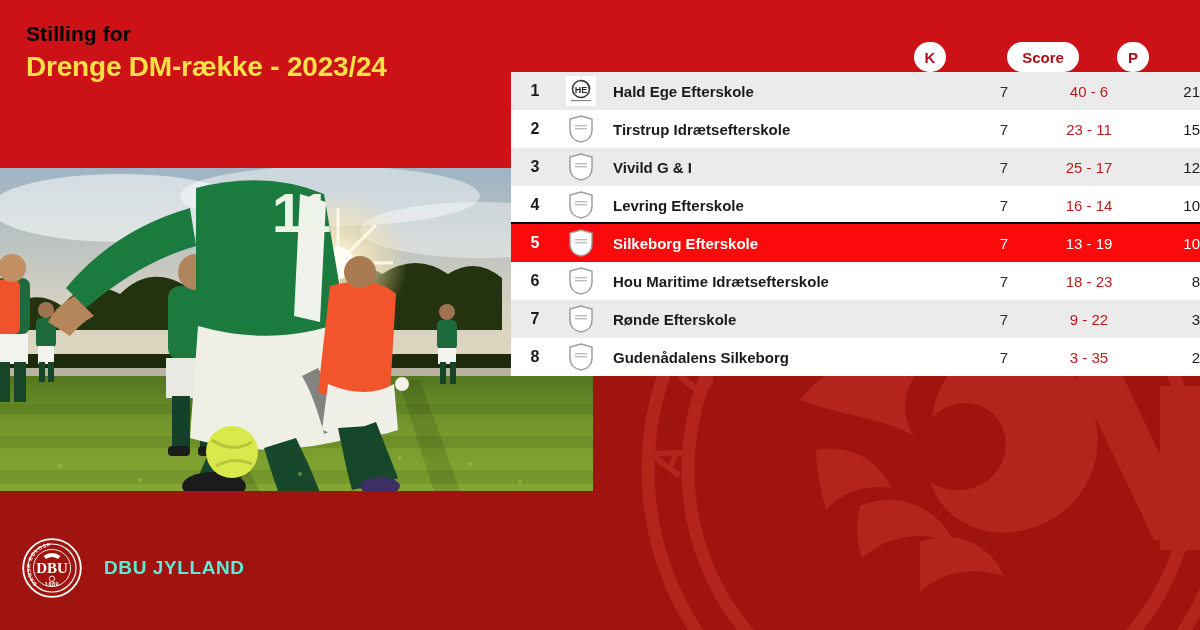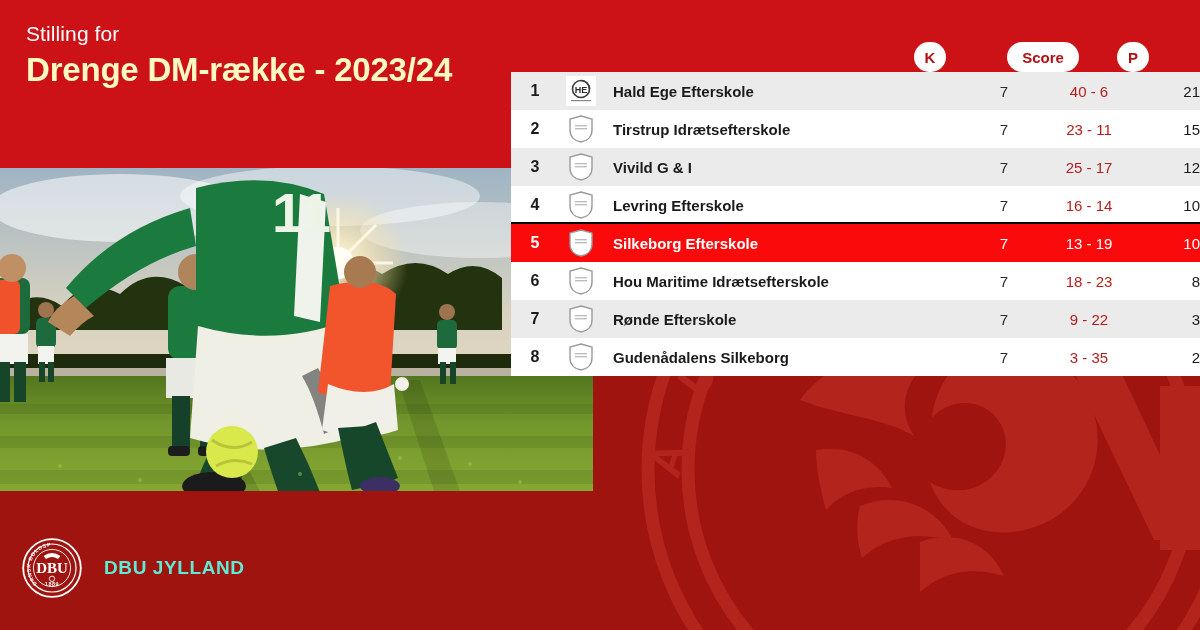--- a/index.html
+++ b/index.html
@@ -25,27 +25,27 @@
 
   
   .banner {
     position:absolute; left:0; top:0;
     width:1200px; height:168px;
     background:#CC1117;
     z-index:2;
   }
   .kicker {
     position:absolute; left:26px; top:22px;
-    color:#ffffff; font-size:21px; font-weight:normal;
+    color:#000000; font-size:21px; font-weight:bold;
     letter-spacing:.1px;
   }
   .headline {
     position:absolute; left:26px; top:50px;
     width:470px;
-    color:#fef9c3; font-size:33px; font-weight:bold;
+    color:#fde047; font-size:28px; font-weight:bold;
     line-height:1.22;
     letter-spacing:-.2px;
   }
 
   
   .photo {
     position:absolute; left:0; top:168px;
     width:593px; height:323px;
     overflow:hidden; z-index:3;
     background:#2d4a17;

